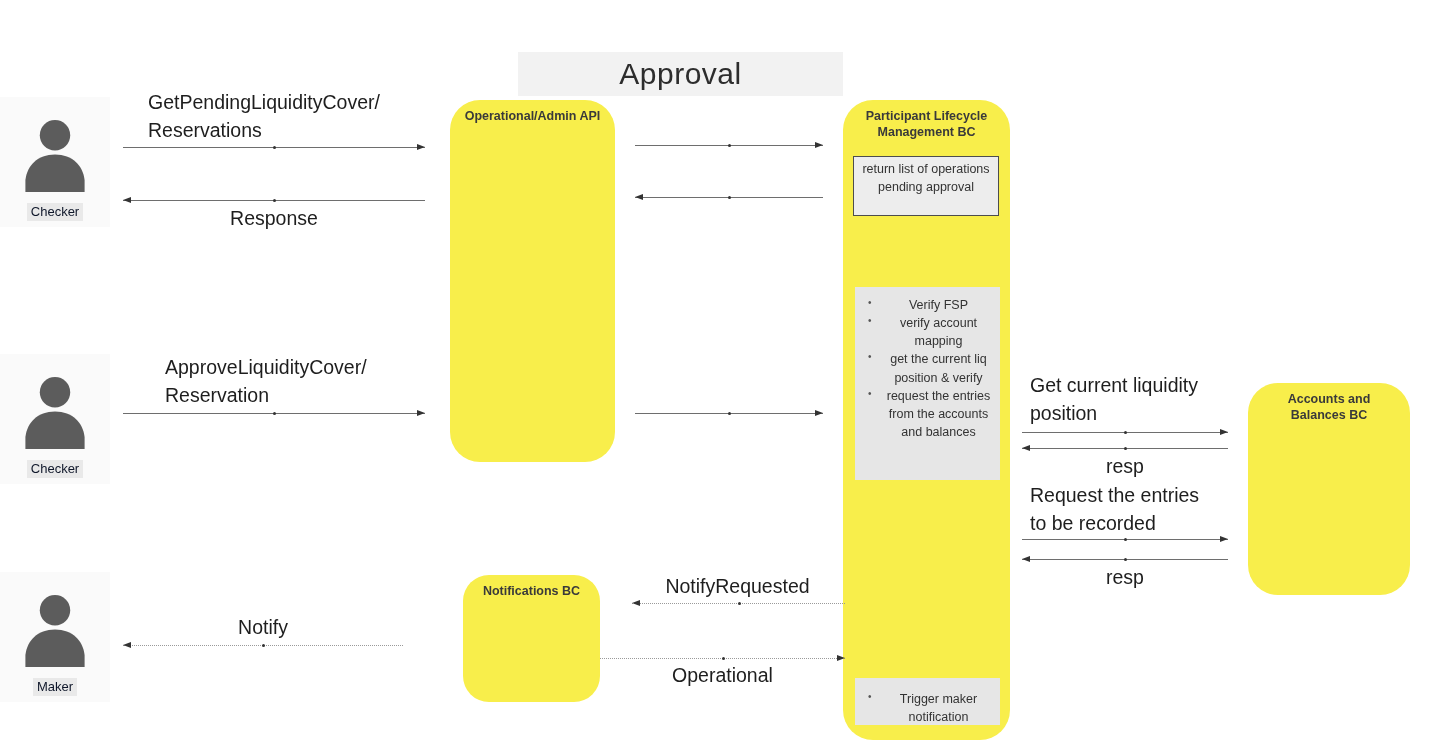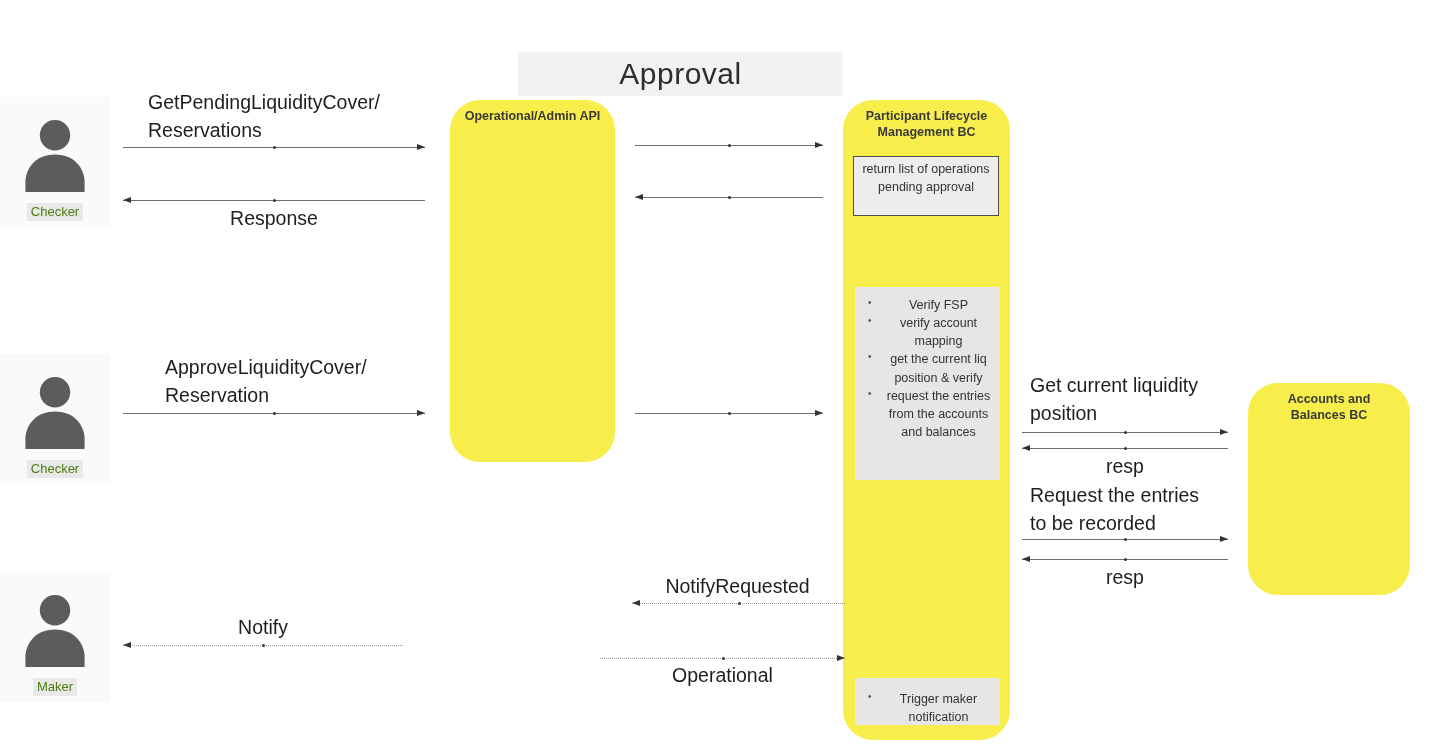--- a/index.html
+++ b/index.html
@@ -17,21 +17,21 @@
     font-size:30px; color:#2d2d2d; letter-spacing:0.5px;margin-top:44px;
   }
 
   
   .actor {
     position:absolute; left:0; width:110px; height:130px; background:#fafafa;
     display:flex; flex-direction:column; align-items:center; justify-content:flex-end;
   }
   .actor svg { position:absolute; top:14px; left:50%; transform:translateX(-50%); }
   .actor-label {
-    position:relative; margin-bottom:6px; background:#e9e9e9; color:#4d7c0f;
+    position:relative; margin-bottom:6px; background:#e9e9e9; color:#0f172a;
     font-size:13px; padding:0 4px; line-height:18px;
   }
 
   
   .node {
     position:absolute; background:#f8ee4b; border-radius:30px;
     color:#3a3a3a; font-weight:bold; font-size:12.5px; text-align:center;
     padding:9px 12px 0 12px; line-height:1.25;
   }
 
@@ -104,20 +104,23 @@
   </div>
 
   <div class="node" style="left:450px; top:100px; width:165px; height:362px;">
     <span>Operational/Admin API</span>
   </div>
 
   <div class="node" style="left:843px; top:100px; width:167px; height:640px;">
     <span>Participant Lifecycle Management BC</span>
   </div>
 
+  <div class="node" style="left:463px; top:575px; width:137px; height:127px; border-radius:26px;">
+    <span>Notifications BC</span>
+  </div>
 
   <div class="node" style="left:1248px; top:383px; width:162px; height:212px;">
     <span>Accounts and Balances BC</span>
   </div>
 
   <div class="note note-bordered" style="left:853px; top:156px; width:146px; min-height:60px;">return list of operations pending approval</div>
 
   <div class="note note-gray" style="left:855px; top:287px; width:145px; height:193px;">
     <ul>
       <li>Verify FSP</li>

